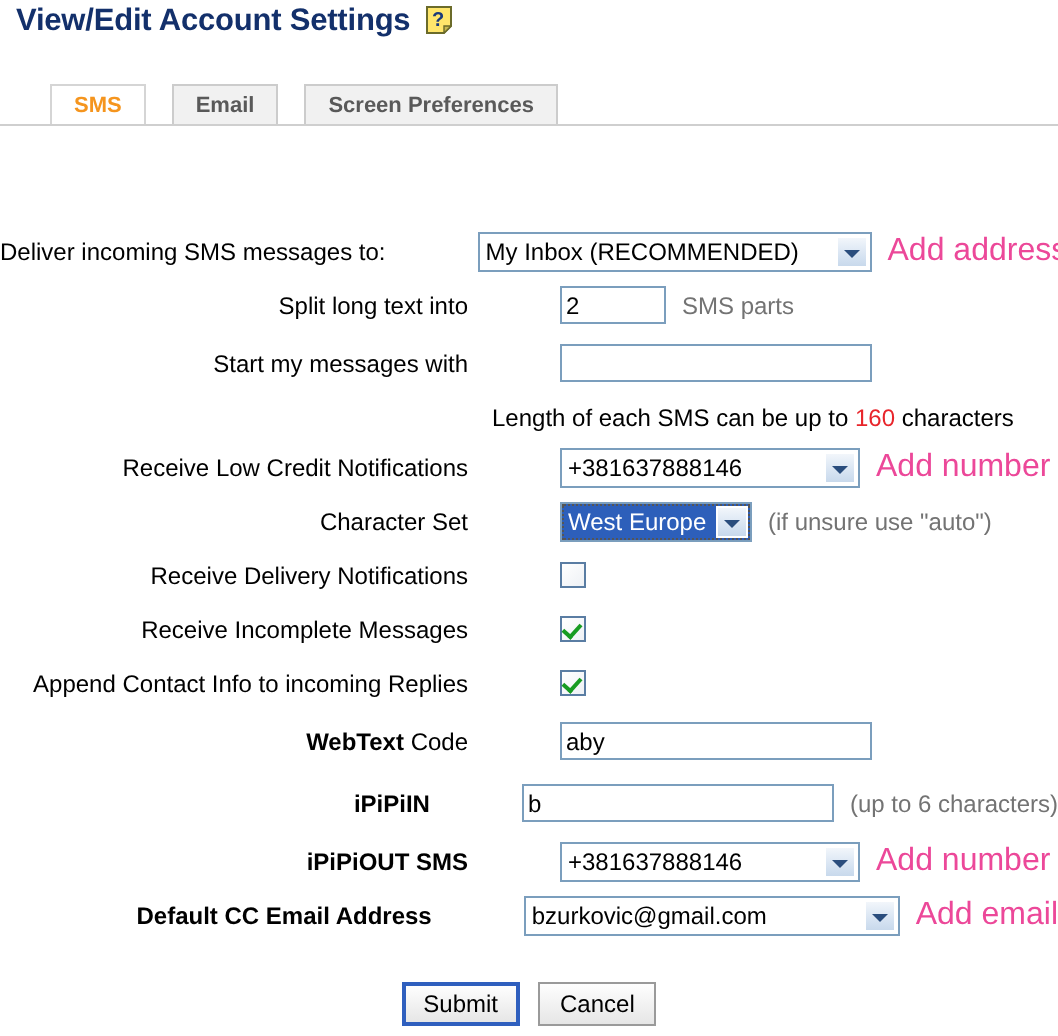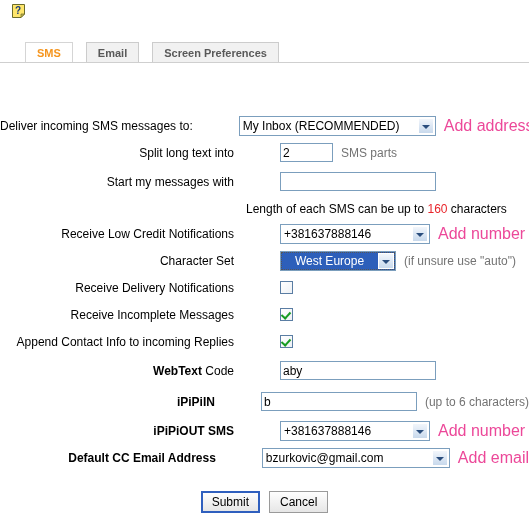--- a/index.html
+++ b/index.html
@@ -171,21 +171,21 @@
     border-color: #7b9ebd;
     outline: 1px dotted #555;
     outline-offset: -2px;
   }
   .sel.focused .sel-text {
     background: #2d5fba;
     color: #ffffff;
   }
   .sel.w1 { width: 197px; }
   .sel.w2 { width: 150px; }
-  .sel.w3 { width: 116px; text-align: center; }
+  .sel.w3 { width: 96px; }
   .sel.w4 { width: 188px; }
 
   
   .cbx {
     width: 13px;
     height: 13px;
     box-sizing: border-box;
     border: 1px solid #5a7da3;
     background: linear-gradient(135deg, #ffffff 0%, #eef1f5 100%);
     position: relative;
@@ -257,20 +257,21 @@
     border: 2px solid #2f5fbe;
     padding: 0 9px;
   }
 </style>
 </head>
 <body>
 
 <div id="page">
 
   <div class="page-title">
+    <span>View/Edit Account Settings</span>
     <span class="help-icon">
       <svg width="13" height="14" viewBox="0 0 13 14">
         <path d="M0.5 0.5 H12.5 V10 L9 13.5 H0.5 Z" fill="#ffe66b" stroke="#6b6b2a" stroke-width="1"></path>
         <path d="M12.5 10 L9 13.5 V10 Z" fill="#c9b94f" stroke="#6b6b2a" stroke-width="0.7"></path>
         <text x="6" y="10" font-family="Liberation Sans, sans-serif" font-size="10" font-weight="bold" fill="#1a3a7a" text-anchor="middle">?</text>
       </svg>
     </span>
   </div>
 
   <div class="tab-bar">

